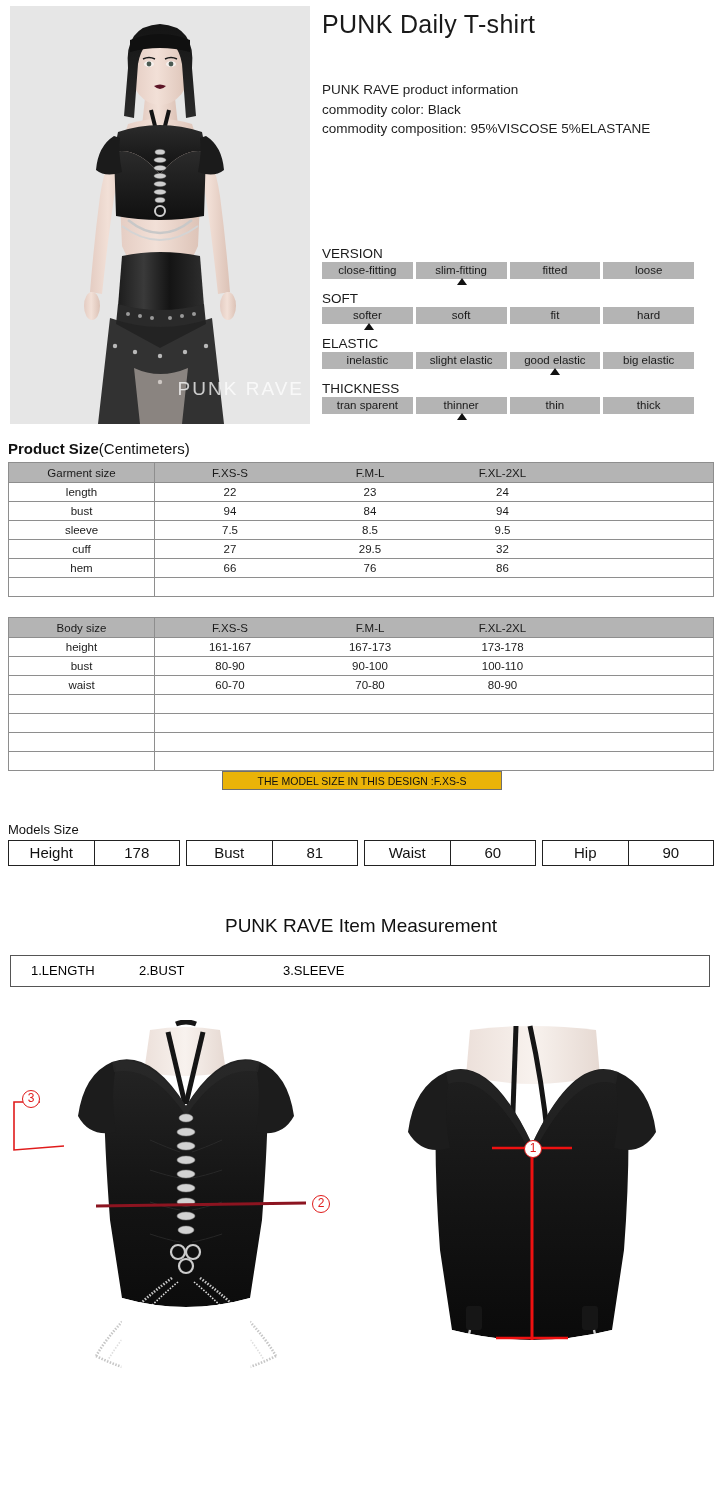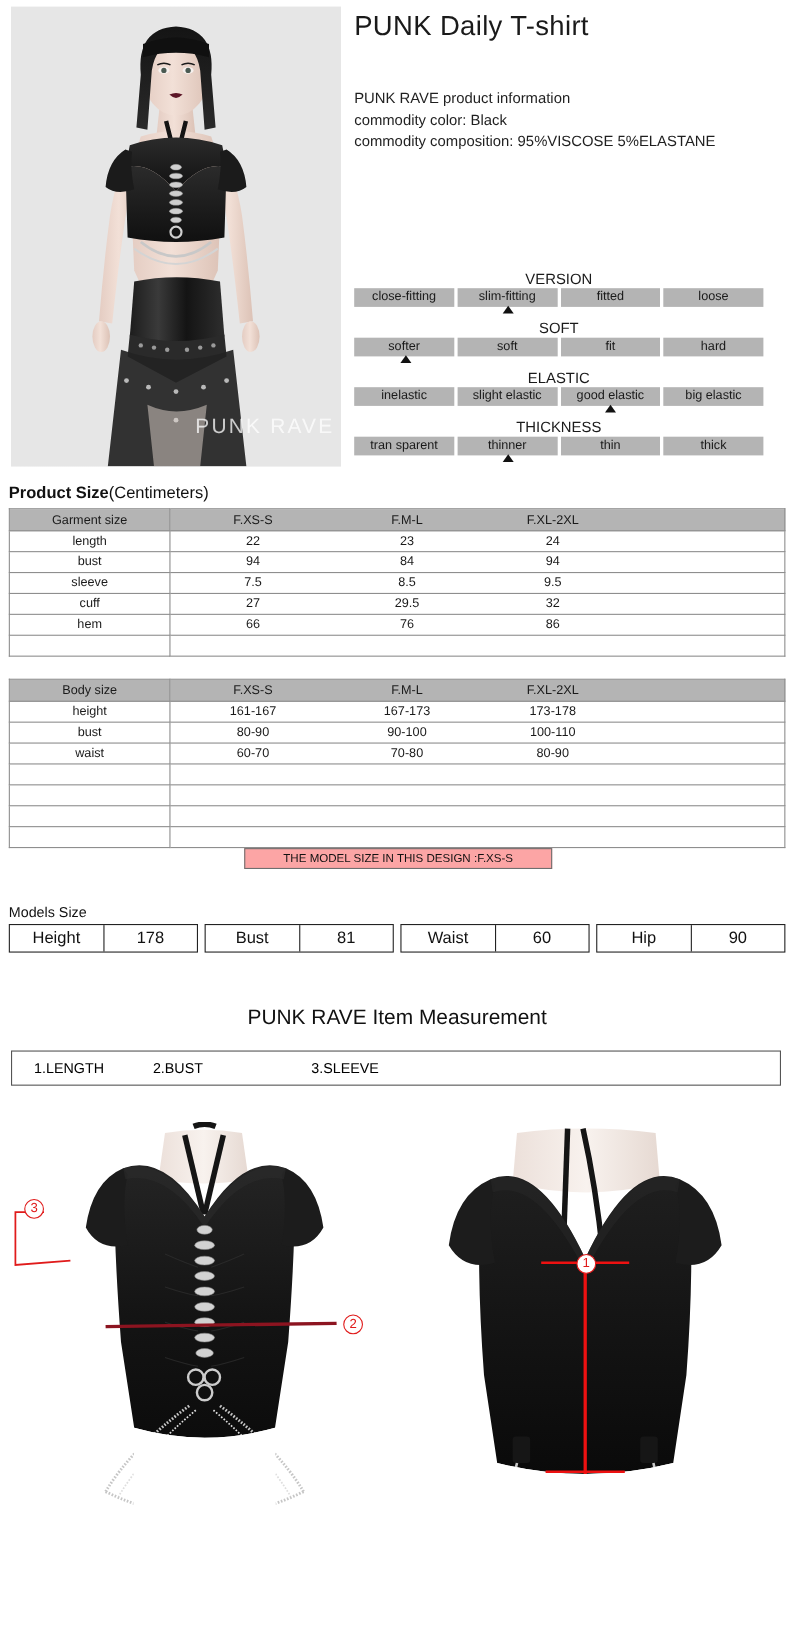--- a/index.html
+++ b/index.html
@@ -30,21 +30,21 @@
   }
   .info{
     position:absolute;left:322px;top:80px;
     font-size:13.5px;line-height:19.5px;color:#1f1f1f;
   }
   .info div{white-space:nowrap;}
 
   
   .scales{position:absolute;left:322px;top:246px;width:372px;}
   .scale-group{position:relative;margin-bottom:2px;}
-  .scale-label{font-size:13.5px;line-height:16px;color:#1a1a1a;text-align:center;}
+  .scale-label{font-size:13.5px;line-height:16px;color:#1a1a1a;}
   .scale-bar{display:flex;gap:3px;height:17px;}
   .scale-cell{
     flex:1;background:#b4b4b4;color:#1a1a1a;
     font-size:11.5px;line-height:17px;text-align:center;
     white-space:nowrap;position:relative;
   }
   .marker-row{height:10px;position:relative;}
   .marker{
     position:absolute;top:-1px;width:0;height:0;
     border-left:5px solid transparent;border-right:5px solid transparent;
@@ -73,21 +73,21 @@
   .vals-inner{display:flex;width:100%;}
   .vals-inner span{
     display:block;font-size:11.5px;line-height:18px;text-align:center;
   }
   .v1{width:150px;}.v2{width:130px;}.v3{width:135px;}.v4{flex:1;}
   .empty-row td{height:18px;}
 
   
   .model-banner{
     position:absolute;left:222px;top:771px;width:280px;height:19px;
-    background:#fca5a5;border:1px solid #6f6f6f;
+    background:#eab308;border:1px solid #6f6f6f;
     font-size:10.5px;line-height:19px;text-align:center;color:#111;
     box-sizing:border-box;
   }
 
   
   .models-size-label{position:absolute;left:8px;top:822px;font-size:13px;color:#111;}
   .ms-row{position:absolute;left:8px;top:840px;width:706px;display:flex;gap:6px;}
   .ms-box{
     flex:1;display:flex;border:1px solid #222;height:26px;box-sizing:border-box;
   }

